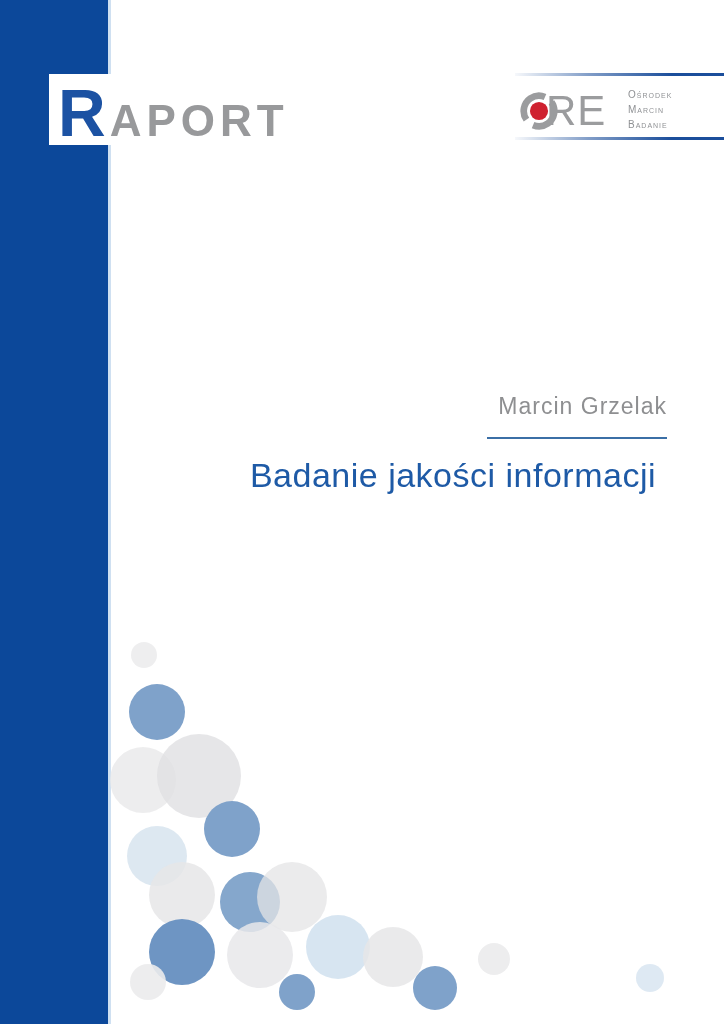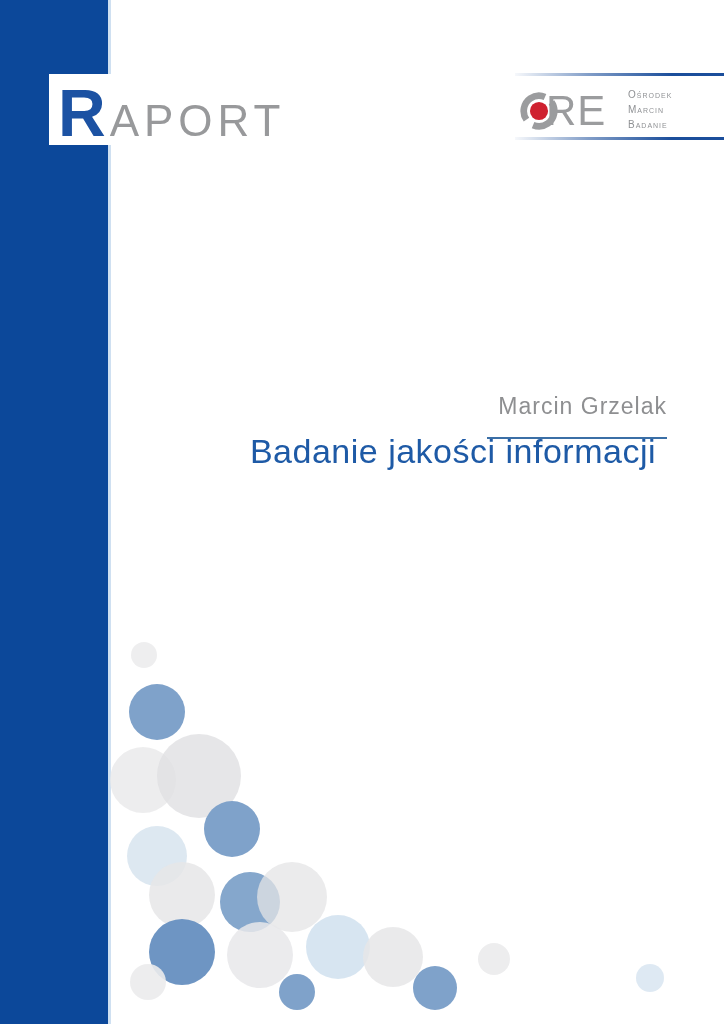--- a/index.html
+++ b/index.html
@@ -23,21 +23,21 @@
     background:#ffffff;
     display:flex;align-items:baseline;
     padding:6px 0 0 9px;box-sizing:border-box;
     white-space:nowrap;
   }
   .raport-r{
     font-size:66px;line-height:1;font-weight:700;
     color:#1c52a3;letter-spacing:0;
   }
   .raport-rest{
-    font-size:44px;line-height:1;font-weight:400;
+    font-size:44px;line-height:1;font-weight:700;
     color:#98999b;letter-spacing:5px;margin-left:4px;
   }
   
   .logo-rule{
     position:absolute;left:515px;width:209px;height:3px;
     background:linear-gradient(to right, rgba(27,78,155,0.04), rgba(27,78,155,0.55) 35%, #1b4e9b 75%);
   }
   .logo-rule.top{top:73px;}
   .logo-rule.bottom{top:137px;}
   .logo-o{position:absolute;left:518px;top:90px;width:42px;height:42px;}
@@ -55,21 +55,21 @@
     position:absolute;right:57px;top:394px;
     font-size:23px;line-height:1.1;color:#8e8f91;letter-spacing:1px;
     white-space:nowrap;
   }
   .author-rule{
     position:absolute;left:487px;top:437px;width:180px;height:2px;
     background:#3b6fa6;
   }
   
   .title{
-    position:absolute;right:68px;top:432px;
+    position:absolute;right:68px;top:456px;
     text-align:left;
     font-size:34px;line-height:38px;color:#1e5aa6;
     letter-spacing:0.5px;white-space:nowrap;
   }
   
   .circle{position:absolute;border-radius:50%;}
 </style>
 </head>
 <body>
 

